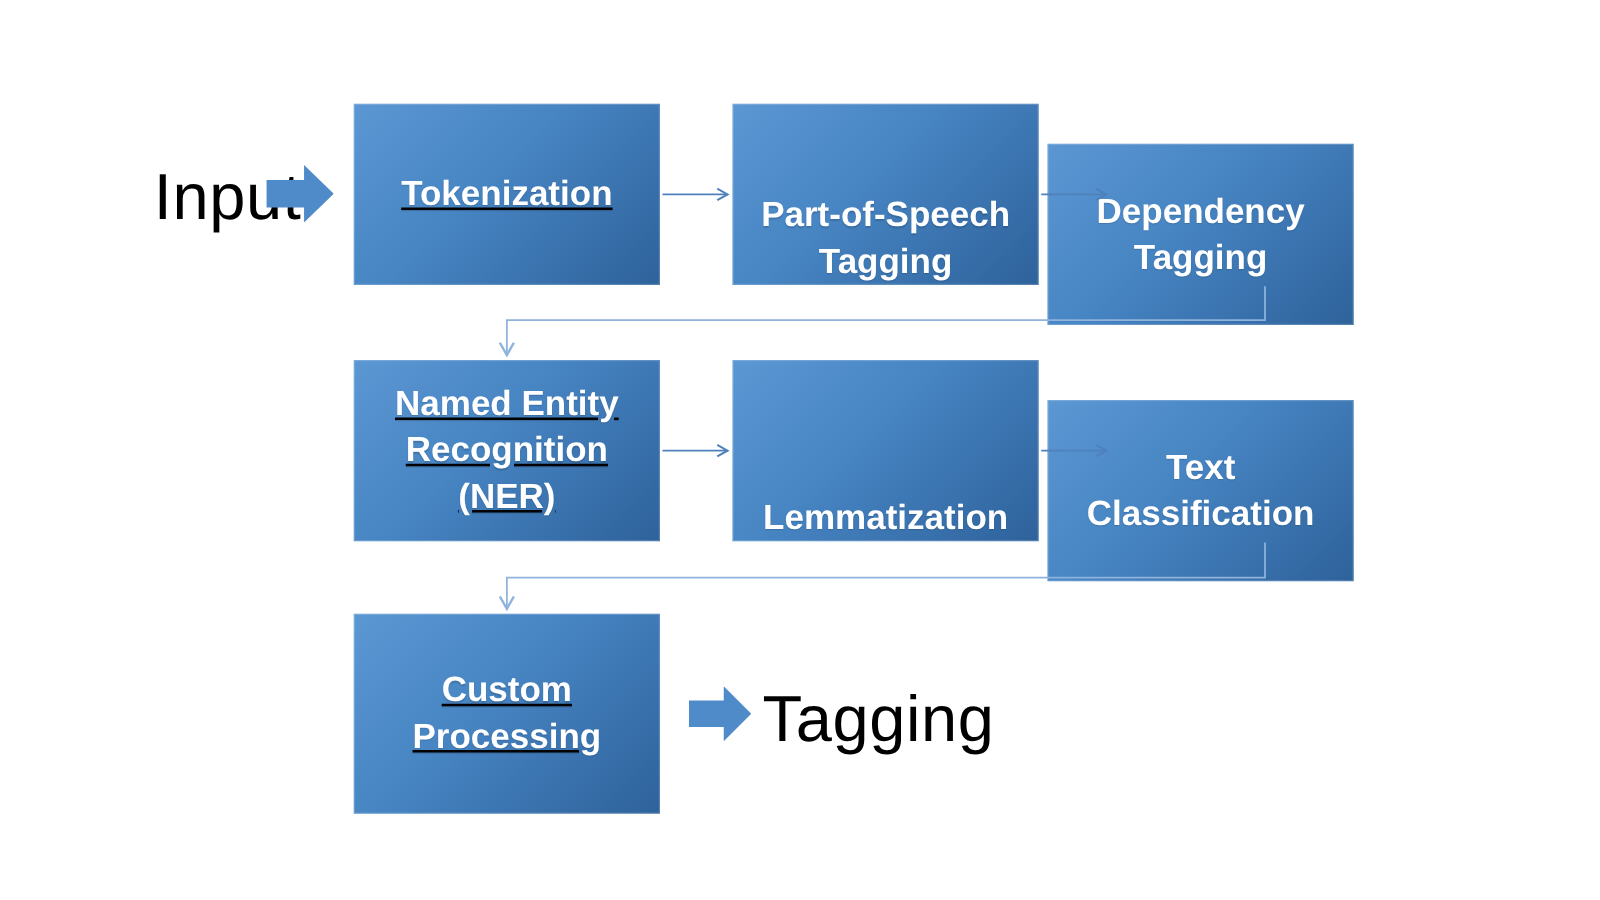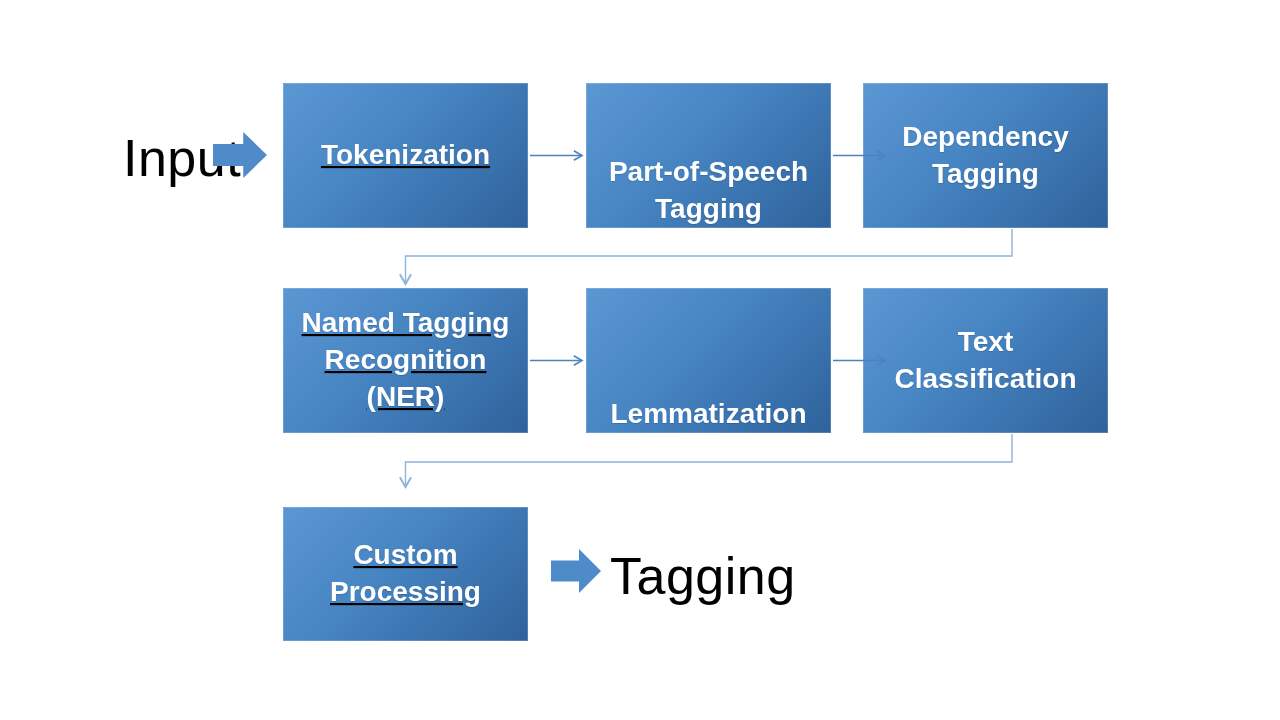--- a/index.html
+++ b/index.html
@@ -36,24 +36,24 @@
     color: var(--box-text, #ffffff);
     font-size: 28px;
     font-weight: bold;
     line-height: 1.32;
     text-align: center;
     white-space: pre-line;
     text-shadow: 0 1px 1px rgba(0,0,0,0.15);
   }
   .r1 { top: 83px; }
   .r2 { top: 288px; }
-  .r3 { top: 507px; height: 134px; }
+  .r3 { top: 491px; height: 160px; }
   .c1 { left: 283px; text-decoration: underline; }
   .c2 { left: 586px; align-items: flex-end; }
-  .c3 { left: 863px; }
+  .c3 { left: 838px; margin-top: 32px; }
 
   
   .io-label {
     position: absolute;
     color: var(--io-label-text, #000000);
     font-size: 52px;
     font-weight: 400;
     letter-spacing: 0.5px;
   }
   .input-label  { left: 123px; top: 128px; }
@@ -105,21 +105,21 @@
   <div class="node r1 c2">
     <span class="node-label">Part-of-Speech
 Tagging</span>
   </div>
   <div class="node r1 c3">
     <span class="node-label">Dependency
 Tagging</span>
   </div>
 
   <div class="node r2 c1">
-    <span class="node-label">Named Tagging
+    <span class="node-label">Named Entity
 Recognition
 (NER)</span>
   </div>
   <div class="node r2 c3">
     <span class="node-label">Text
 Classification</span>
   </div>
   <div class="node r2 c2">
     <span class="node-label">Lemmatization</span>
   </div>

